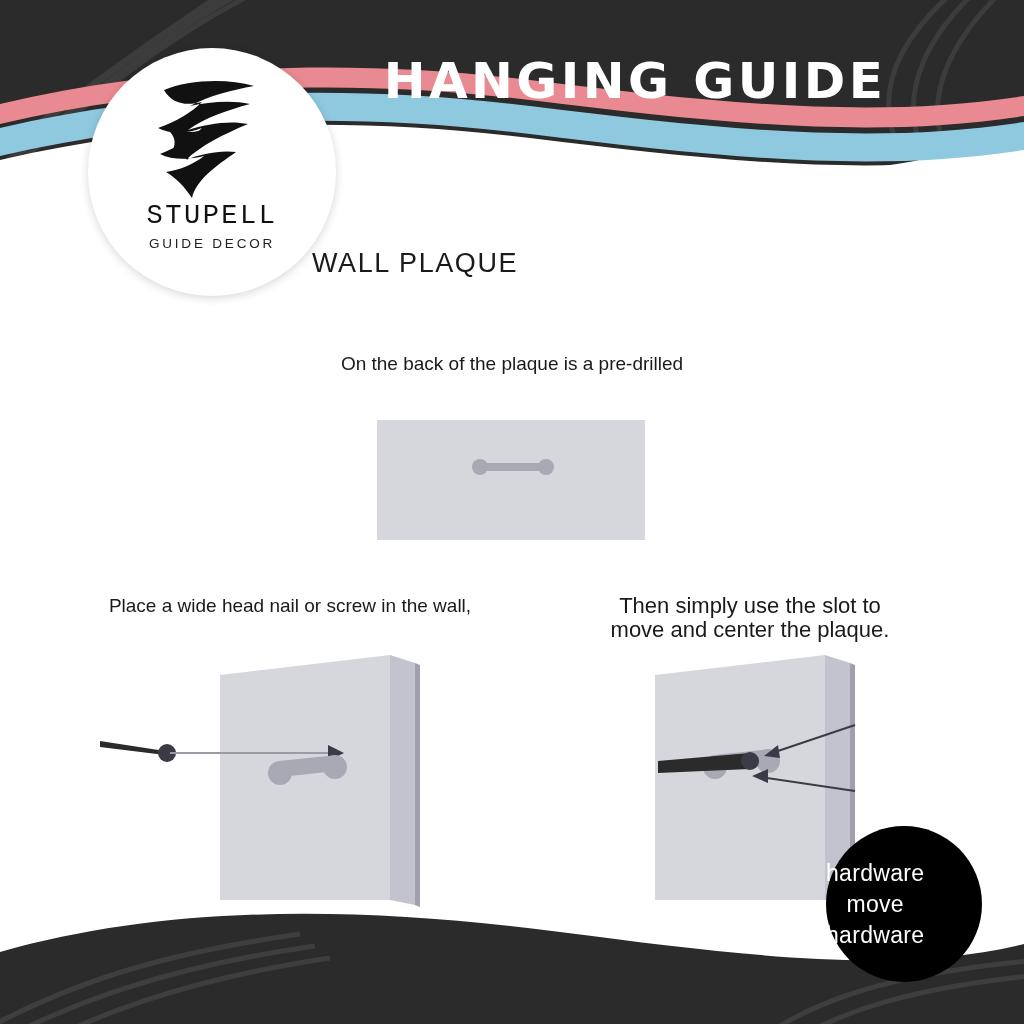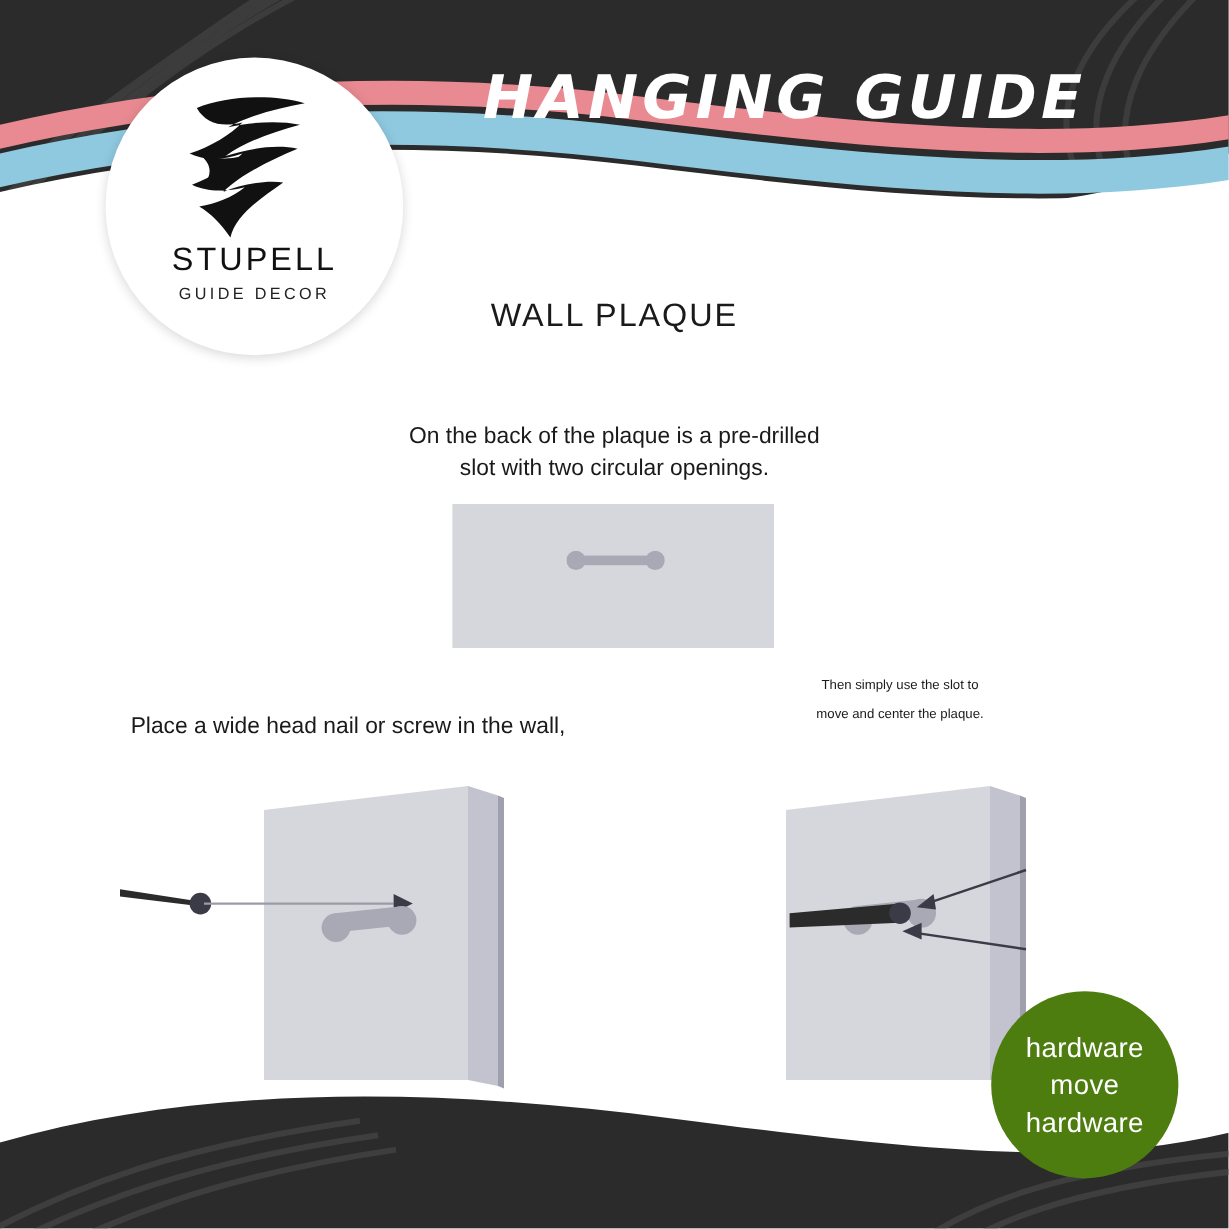--- a/index.html
+++ b/index.html
@@ -53,52 +53,50 @@
     margin-top: 26px;
     width: 132px;
     height: 125px;
   }
   .logo-name {
     font-size: 27px;
     letter-spacing: 2.5px;
     font-weight: 400;
     color: #111;
     margin-top: 2px;
-    font-family: Liberation Sans, sans-serif;
+    font-family: Liberation Mono, monospace;
   }
   .logo-sub {
     font-size: 13.5px;
     letter-spacing: 2.8px;
     color: #222;
     margin-top: 5px;
   }
 
   
   .guide-title {
     position: absolute;
     left: 365px;
     top: 52px;
     width: 540px;
-    text-align: right;
+    text-align: center;
     color: #ffffff;
     font-size: 50px;
     font-weight: 700;
     letter-spacing: 3.4px;
     z-index: 5;
     font-family: "DejaVu Sans", sans-serif;
-    font-style: italic;
   }
 
   
   .section-heading {
     position: absolute;
     left: 312px;
     top: 248px;
     width: 400px;
-    text-align: center;
     font-size: 27px;
     letter-spacing: 1.6px;
     color: #1a1a1a;
   }
 
   
   .step1-caption {
     position: absolute;
     left: 262px;
     top: 338px;
@@ -131,24 +129,24 @@
     left: 60px;
     top: 594px;
     width: 460px;
     text-align: center;
     font-size: 19px;
     line-height: 24px;
   }
   .step3-caption {
     position: absolute;
     left: 520px;
-    top: 559px;
+    top: 594px;
     width: 460px;
     text-align: center;
-    font-size: 11px;
+    font-size: 22px;
     line-height: 24px;
   }
 
   
   .panel-left {
     position: absolute;
     left: 70px;
     top: 655px;
     width: 400px;
     height: 260px;
@@ -162,24 +160,23 @@
   }
 
   
   .bubble {
     position: absolute;
     right: 42px;
     bottom: 42px;
     width: 156px;
     height: 156px;
     border-radius: 50%;
-    background: #4d7c0f;
+    background: #000000;
     display: flex;
     align-items: center;
-    justify-content: center;
     z-index: 8;
   }
   .bubble-text {
     text-align: center;
     color: #ffffff;
     font-size: 23px;
     line-height: 31px;
     letter-spacing: 0.3px;
   }
 </style>
@@ -226,21 +223,20 @@
   <div class="logo-name">STUPELL</div>
   <div class="logo-sub">GUIDE DECOR</div>
 </div>
 
 <div class="guide-title">HANGING GUIDE</div>
 
 <div class="section-heading">WALL PLAQUE</div>
 
 <div class="step1-caption">
   <div>On the back of the plaque is a pre-drilled</div>
-  <div>slot with two circular openings.</div>
 </div>
 
 <div class="plaque-front"></div>
 <svg class="keyhole-slot" viewBox="0 0 82 16">
   <circle cx="8" cy="8" r="8" fill="#a9a9b5"></circle>
   <circle cx="74" cy="8" r="8" fill="#a9a9b5"></circle>
   <rect x="8" y="4" width="66" height="8" fill="#a9a9b5"></rect>
 </svg>
 
 <div class="step2-caption">

